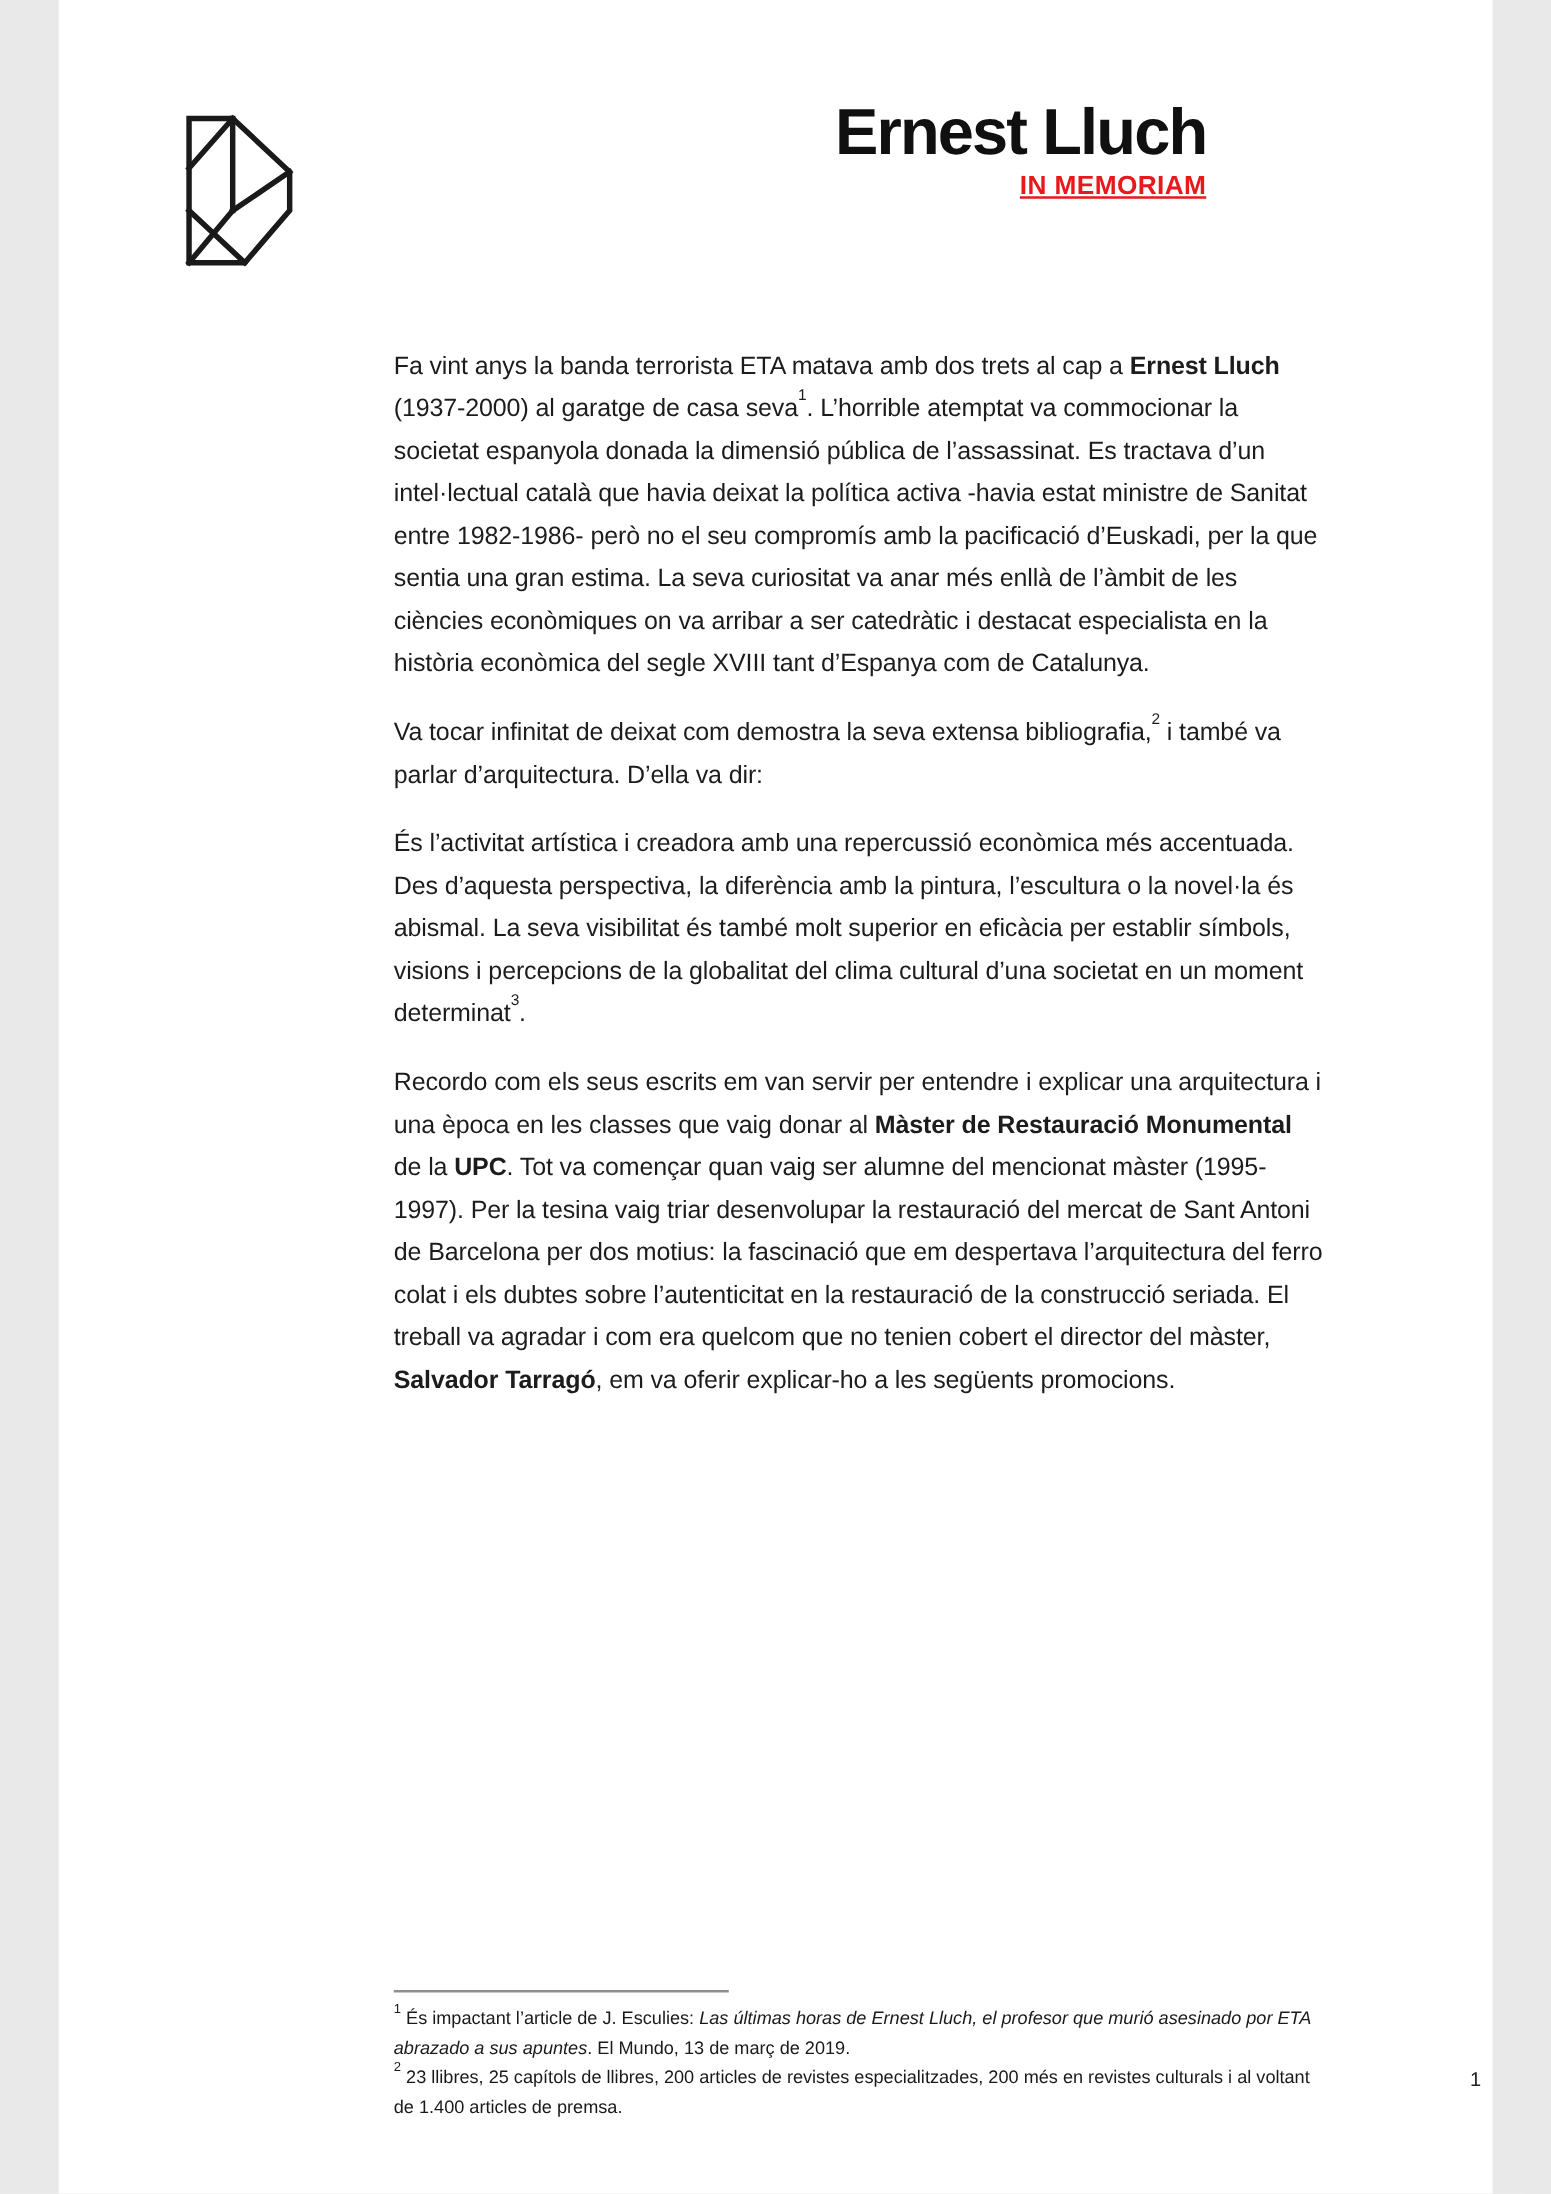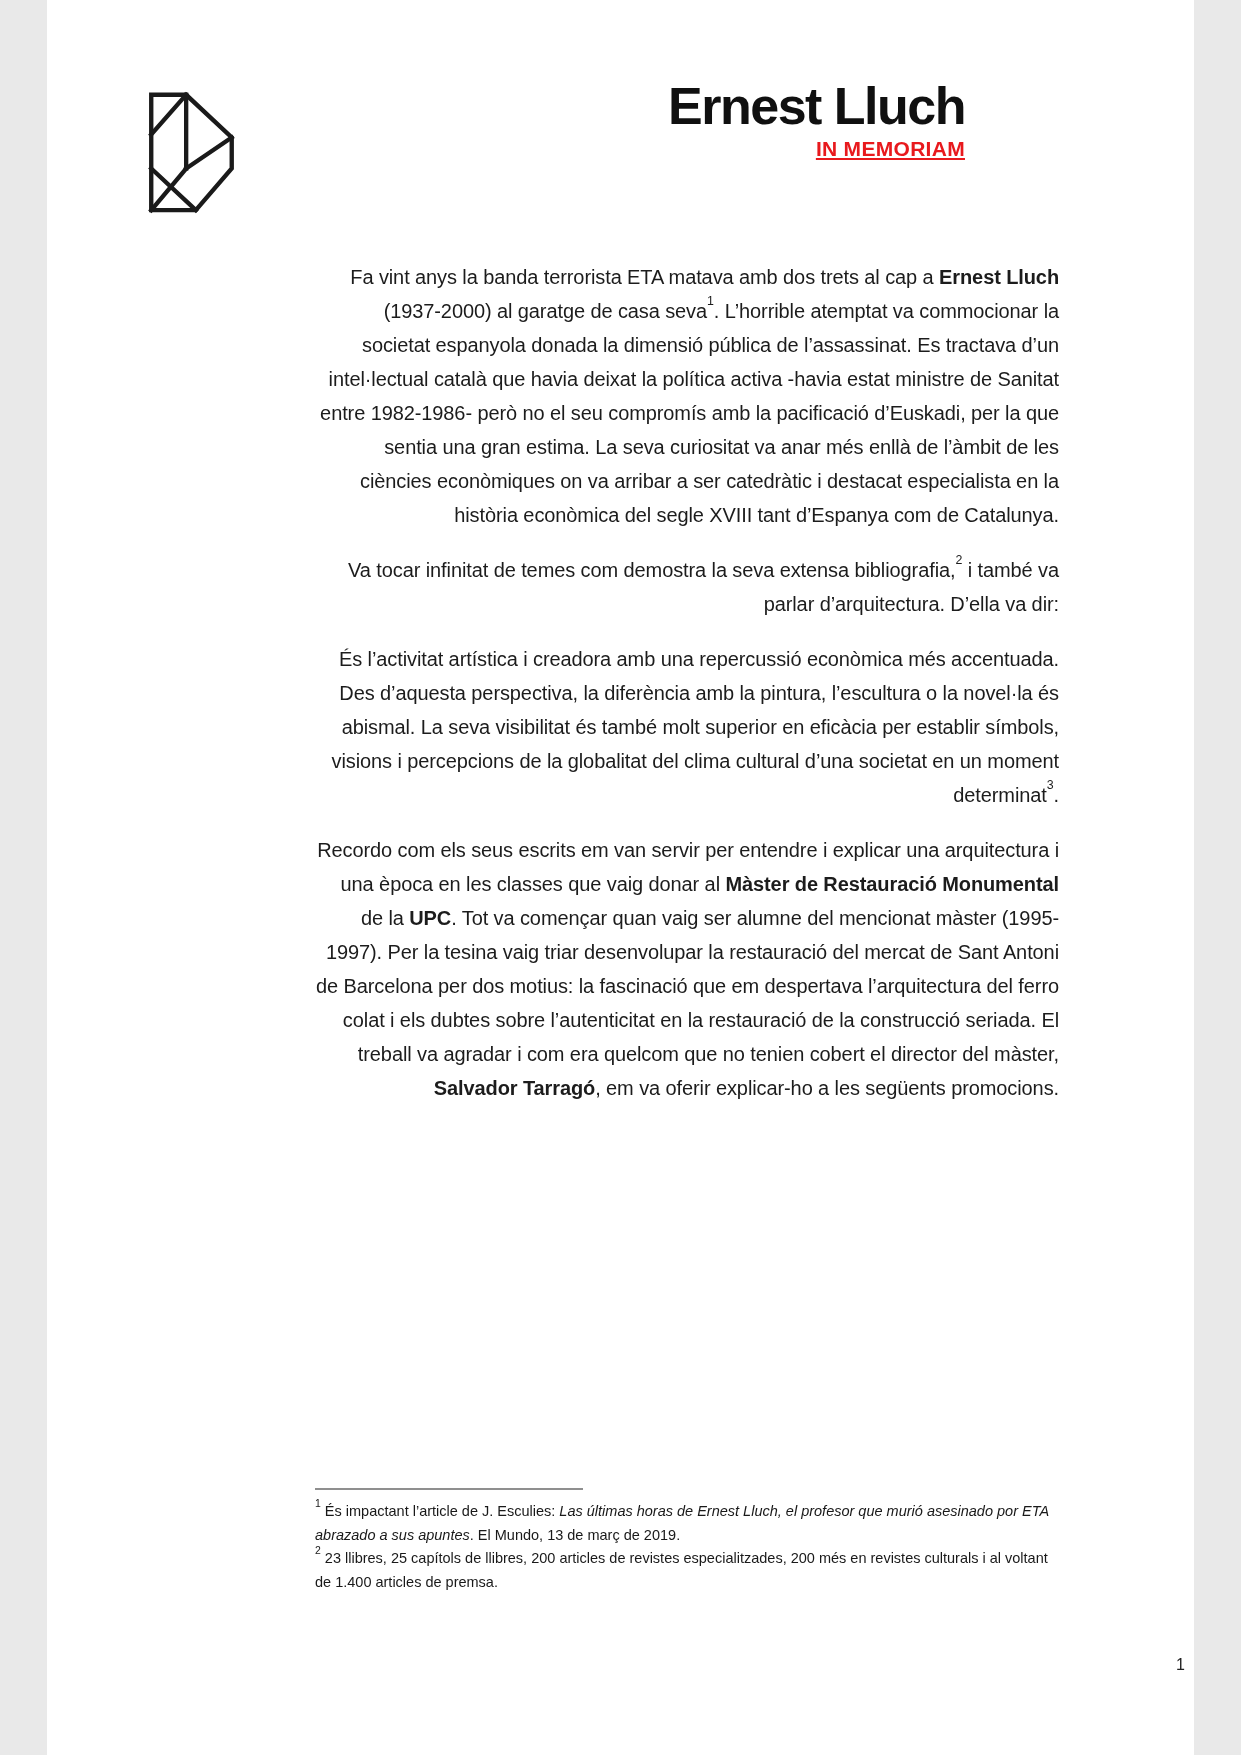--- a/index.html
+++ b/index.html
@@ -23,34 +23,34 @@
   .title{
     font-size:52px;font-weight:700;letter-spacing:-1.5px;
     color:#101010;line-height:1.08;white-space:nowrap;
   }
   .subtitle{
     font-size:21px;font-weight:700;letter-spacing:.3px;
     margin-top:3px;white-space:nowrap;text-decoration:underline;
   }
   
   .content{
-    position:absolute;left:268px;top:260px;width:744px;
+    position:absolute;left:268px;top:276px;width:744px;
     font-size:20px;line-height:34px;letter-spacing:-.1px;
-    text-align:right;
+    text-align:left;
   }
   .content p{margin:0 0 21px 0;}
   .content p.quote{}
   .b{font-weight:700;}
   .i{font-style:italic;}
   sup{
     font-size:62%;line-height:0;position:relative;top:-.45em;
   }
   
   .footnotes{
-    position:absolute;left:268px;top:1488px;width:750px;
+    position:absolute;left:268px;top:1592px;width:750px;
     font-size:14.5px;line-height:23.5px;letter-spacing:0;
     color:#191919;
   }
   .fn-rule{
     width:268px;height:2px;background:#8f8f8f;margin:0 0 10px 0;
   }
   .footnote{margin:0;}
   .footnotes sup{font-size:72%;top:-.35em;}
   
   .page-number{
@@ -74,21 +74,21 @@
     </svg>
   </div>
 
   <div class="header-block">
     <div class="title">Ernest Lluch</div>
     <div class="subtitle" style="color: rgb(232, 25, 29);">IN MEMORIAM</div>
   </div>
 
   <div class="content">
     <p><span>Fa vint anys la banda terrorista ETA matava amb dos trets al cap a </span><span class="b">Ernest Lluch</span><span> (1937-2000) al garatge de casa seva</span><sup>1</sup><span>. L’horrible atemptat va commocionar la societat espanyola donada la dimensió pública de l’assassinat. Es tractava d’un intel·lectual català que havia deixat la política activa -havia estat ministre de Sanitat entre 1982-1986- però no el seu compromís amb la pacificació d’Euskadi, per la que sentia una gran estima. La seva curiositat va anar més enllà de l’àmbit de les ciències econòmiques on va arribar a ser catedràtic i destacat especialista en la història econòmica del segle XVIII tant d’Espanya com de Catalunya.</span></p>
-    <p><span>Va tocar infinitat de temes com demostra la seva extensa bibliografia,</span><sup>2</sup><span> i també va parlar d’arquitectura. D’ella va dir:</span></p>
+    <p><span>Va tocar infinitat de deixat com demostra la seva extensa bibliografia,</span><sup>2</sup><span> i també va parlar d’arquitectura. D’ella va dir:</span></p>
     <p class="quote"><span>És l’activitat artística i creadora amb una repercussió econòmica més accentuada. Des d’aquesta perspectiva, la diferència amb la pintura, l’escultura o la novel·la és abismal. La seva visibilitat és també molt superior en eficàcia per establir símbols, visions i percepcions de la globalitat del clima cultural  d’una societat en un moment determinat</span><sup>3</sup><span>.</span></p>
     <p><span>Recordo com els seus escrits em van servir per entendre i explicar una arquitectura i una època en les classes que vaig donar al </span><span class="b">Màster de Restauració Monumental</span><span> de la </span><span class="b">UPC</span><span>. Tot va començar quan vaig ser alumne del mencionat màster (1995-1997). Per la tesina vaig triar desenvolupar la restauració del mercat de Sant Antoni de Barcelona per dos motius: la fascinació que em despertava l’arquitectura del ferro colat i els dubtes sobre l’autenticitat en la restauració de la construcció seriada. El treball va agradar i com era quelcom que no tenien cobert el director del màster, </span><span class="b">Salvador Tarragó</span><span>,  em va oferir explicar-ho a les següents promocions.</span></p>
   </div>
 
   <div class="footnotes">
     <div class="fn-rule"></div>
     <p class="footnote"><sup>1</sup><span> És impactant l’article de J. Esculies: </span><span class="i">Las últimas horas de Ernest Lluch, el profesor que murió asesinado por ETA abrazado a sus apuntes</span><span>. El Mundo, 13 de març de 2019.</span></p>
     <p class="footnote"><sup>2</sup><span> 23 llibres, 25 capítols de llibres, 200 articles de revistes especialitzades, 200 més en revistes culturals i al voltant de 1.400 articles de premsa.</span></p>
   </div>
 

